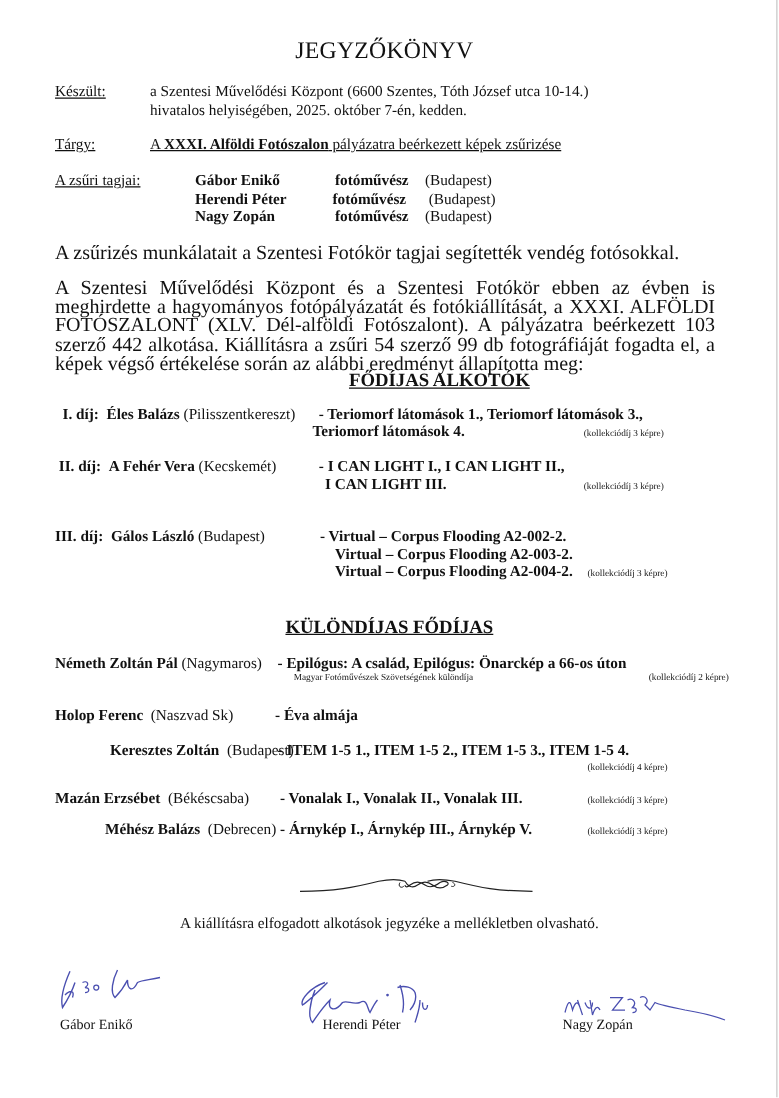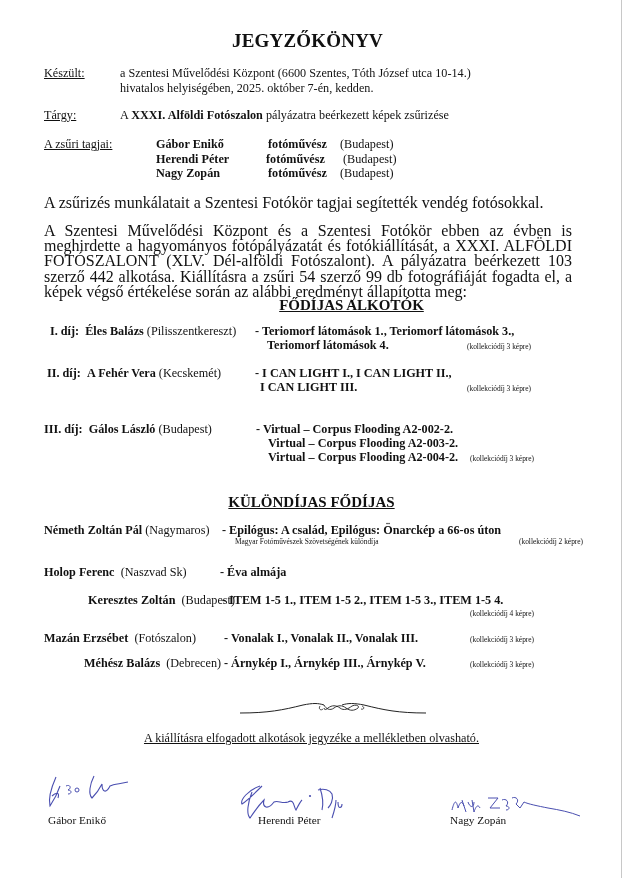--- a/index.html
+++ b/index.html
@@ -10,21 +10,21 @@
     color: #111111;
   }
   .page-edge { position: absolute; top: 0; right: 1px; width: 1px; height: 878px; background: #c8c8c8; }
   .abs { position: absolute; white-space: nowrap; }
   .t { font-size: 12.2px; line-height: 15px; }
   .b { font-weight: bold; }
   .u { text-decoration: underline; }
   .sm { font-size: 7.4px; line-height: 9px; }
   h1 {
     position: absolute; top: 30px; left: 0; width: 615px; margin: 0;
-    text-align: center; font-size: 19px; font-weight: bold; letter-spacing: 0.2px;
+    text-align: center; font-size: 19px; font-weight: normal; letter-spacing: 0.2px;
   }
   .sec-title {
     position: absolute; left: 0; width: 623px; text-align: center;
     font-size: 15px; font-weight: bold; text-decoration: underline; margin: 0;
   }
   .para {
     position: absolute; left: 44px; width: 528px; font-size: 16px; line-height: 15.2px;
     text-align: justify; margin: 0;
   }
   .sig-name { font-size: 11.3px; }
@@ -35,21 +35,21 @@
 
 <div class="page-edge"></div>
 
 <h1>JEGYZŐKÖNYV</h1>
 
 <span class="abs t u" style="left:44px; top:66px;">Készült:</span>
 <span class="abs t" style="left:120px; top:66px;">a Szentesi Művelődési Központ (6600 Szentes, Tóth József utca 10-14.)</span>
 <span class="abs t" style="left:120px; top:81px;">hivatalos helyiségében, 2025. október 7-én, kedden.</span>
 
 <span class="abs t u" style="left:44px; top:108px;">Tárgy:</span>
-<span class="abs t" style="left:120px; top:108px;"><span>A </span><b>XXXI. Alföldi Fotószalon</b><span> pályázatra beérkezett képek zsűrizése</span></span>
+<span class="abs t" style="left:120px; top:108px;text-decoration:underline;"><span>A </span><b>XXXI. Alföldi Fotószalon</b><span> pályázatra beérkezett képek zsűrizése</span></span>
 
 <span class="abs t u" style="left:44px; top:137px;">A zsűri tagjai:</span>
 <div>
   <span class="abs t b" style="left:156px; top:137px;">Gábor Enikő</span>
   <span class="abs t b" style="left:268px; top:137px;">fotóművész</span>
   <span class="abs t" style="left:340px; top:137px;">(Budapest)</span>
 
   <span class="abs t b" style="left:156px; top:152px;">Herendi Péter</span>
   <span class="abs t b" style="left:266px; top:152px;">fotóművész</span>
   <span class="abs t" style="left:343px; top:152px;">(Budapest)</span>
@@ -60,21 +60,21 @@
 </div>
 
 <p class="para" style="top:195px;">A zsűrizés munkálatait a Szentesi Fotókör tagjai segítették vendég fotósokkal.</p>
 <p class="para" style="top:223px;">A Szentesi Művelődési Központ és a Szentesi Fotókör ebben az évben is meghirdette a hagyományos fotópályázatát és fotókiállítását, a XXXI. ALFÖLDI FOTÓSZALONT (XLV. Dél-alföldi Fotószalont). A pályázatra beérkezett 103 szerző 442 alkotása. Kiállításra a zsűri 54 szerző 99 db fotográfiáját fogadta el, a képek végső értékelése során az alábbi eredményt állapította meg:</p>
 
 <h2 class="sec-title" style="top:297px;padding-left:40px;">FŐDÍJAS ALKOTÓK</h2>
 
 <div>
   <span class="abs t" style="left:50px; top:324px;"><b>I. díj:</b>&nbsp;&nbsp;<b>Éles Balázs</b> <span>(Pilisszentkereszt)</span></span>
   <span class="abs t b" style="left:255px; top:324px;">-  Teriomorf látomások 1., Teriomorf látomások 3.,</span>
-  <span class="abs t b" style="left:267px; top:338px;">Teriomorf látomások 4.</span>
+  <span class="abs t b" style="left:250px; top:338px;">Teriomorf látomások 4.</span>
   <span class="abs sm" style="left:467px; top:342px;">(kollekciódíj 3 képre)</span>
 </div>
 
 <div>
   <span class="abs t" style="left:47px; top:366px;"><b>II. díj:</b>&nbsp;&nbsp;<b>A Fehér Vera</b> <span>(Kecskemét)</span></span>
   <span class="abs t b" style="left:255px; top:366px;">- I CAN LIGHT I.,  I CAN LIGHT II.,</span>
   <span class="abs t b" style="left:260px; top:380px;">I CAN LIGHT III.</span>
   <span class="abs sm" style="left:467px; top:384px;">(kollekciódíj 3 képre)</span>
 </div>
 
@@ -100,40 +100,40 @@
   <span class="abs t b" style="left:220px; top:565px;">-  Éva almája</span>
 </div>
 
 <div>
   <span class="abs t" style="left:44px; top:593px;margin-left:44px;"><b>Keresztes Zoltán</b>&nbsp; <span>(Budapest)</span></span>
   <span class="abs t b" style="left:222px; top:593px;">-  ITEM 1-5 1., ITEM 1-5 2., ITEM 1-5 3., ITEM 1-5 4.</span>
   <span class="abs sm" style="left:470px; top:609px;">(kollekciódíj 4 képre)</span>
 </div>
 
 <div>
-  <span class="abs t" style="left:44px; top:631px;"><b>Mazán Erzsébet</b>&nbsp; <span>(Fotószalon)</span></span>
+  <span class="abs t" style="left:44px; top:631px;"><b>Mazán Erzsébet</b>&nbsp; <span>(Békéscsaba)</span></span>
   <span class="abs t b" style="left:224px; top:631px;">-  Vonalak I., Vonalak II., Vonalak III.</span>
   <span class="abs sm" style="left:470px; top:635px;">(kollekciódíj 3 képre)</span>
 </div>
 
 <div>
   <span class="abs t" style="left:44px; top:656px;margin-left:40px;"><b>Méhész Balázs</b>&nbsp; <span>(Debrecen)</span></span>
   <span class="abs t b" style="left:224px; top:656px;">-  Árnykép I., Árnykép III., Árnykép V.</span>
   <span class="abs sm" style="left:470px; top:660px;">(kollekciódíj 3 képre)</span>
 </div>
 
 <svg class="sig" style="left:238px; top:700px;" width="190" height="20" viewBox="0 0 190 20">
   <path d="M2 13 C 30 13, 45 10, 65 5 C 75 3, 80 3, 86 5" fill="none" stroke="#222" stroke-width="1"></path>
   <path d="M104 5 C 110 3, 116 3, 126 5 C 146 10, 160 13, 188 13" fill="none" stroke="#222" stroke-width="1"></path>
   <path d="M86 5 C 88 9, 92 11, 96 8 C 100 5, 104 5, 108 8 C 112 11, 116 11, 120 8 C 122 6, 118 4, 114 6 C 110 9, 106 11, 102 8 C 98 5, 94 5, 90 8 C 88 10, 86 10, 86 8" fill="none" stroke="#222" stroke-width="0.9"></path>
   <path d="M82 6 C 80 9, 83 11, 85 9" fill="none" stroke="#222" stroke-width="0.8"></path>
   <path d="M124 6 C 127 7, 126 10, 123 9" fill="none" stroke="#222" stroke-width="0.8"></path>
 </svg>
 
-<p class="abs t" style="left:0; width:623px; text-align:center; top:731px; margin:0;text-decoration:underline;">A kiállításra elfogadott alkotások jegyzéke a mellékletben olvasható.</p>
+<p class="abs t" style="left:0; width:623px; text-align:center; top:731px; margin:0;">A kiállításra elfogadott alkotások jegyzéke a mellékletben olvasható.</p>
 
 <svg class="sig" style="left:44px; top:772px;" width="100" height="40" viewBox="0 0 100 40">
   <path d="M12 5 C 8 14, 4 26, 6 34 C 10 28, 14 20, 16 14 M8 24 C 12 20, 16 20, 14 26" fill="none" stroke="#4a4fb0" stroke-width="1.1"></path>
   <path d="M22 14 C 26 12, 28 16, 24 18 C 28 18, 28 22, 24 22" fill="none" stroke="#4a4fb0" stroke-width="1"></path>
   <circle cx="33" cy="18" r="2" fill="none" stroke="#4a4fb0" stroke-width="1"></circle>
   <path d="M50 4 C 46 12, 44 22, 48 26 C 52 22, 56 16, 58 12 C 58 20, 62 22, 66 14 C 70 12, 76 12, 84 10" fill="none" stroke="#4a4fb0" stroke-width="1.1"></path>
 </svg>
 <span class="abs sig-name" style="left:48px; top:814px;">Gábor Enikő</span>
 
 <svg class="sig" style="left:238px; top:782px;" width="120" height="42" viewBox="0 0 120 42">

